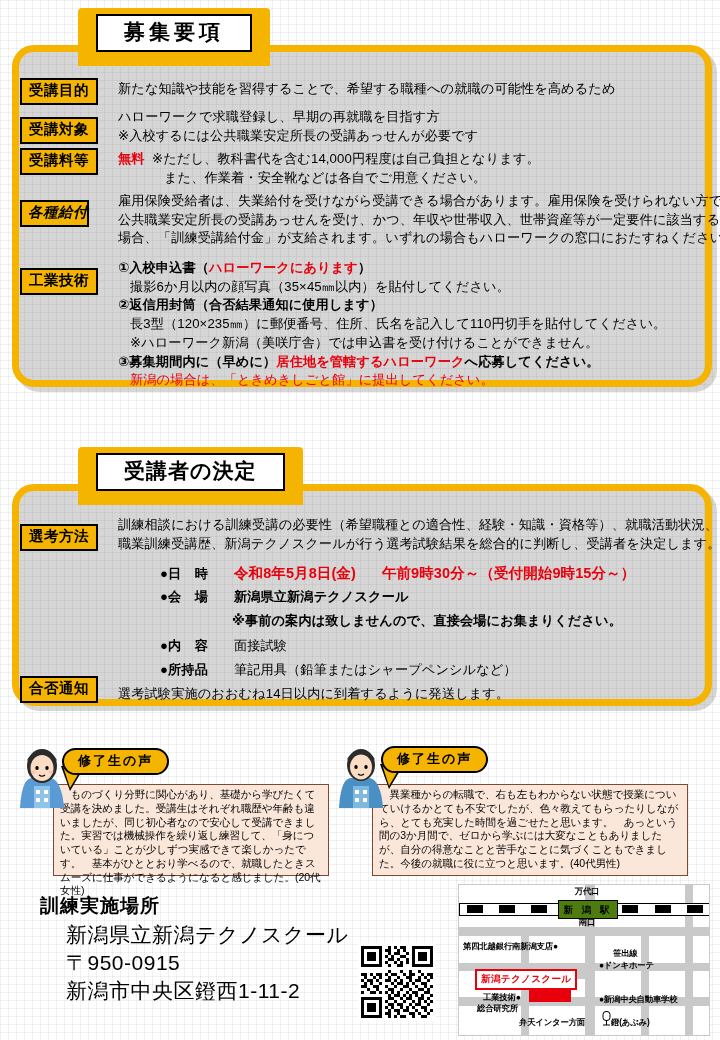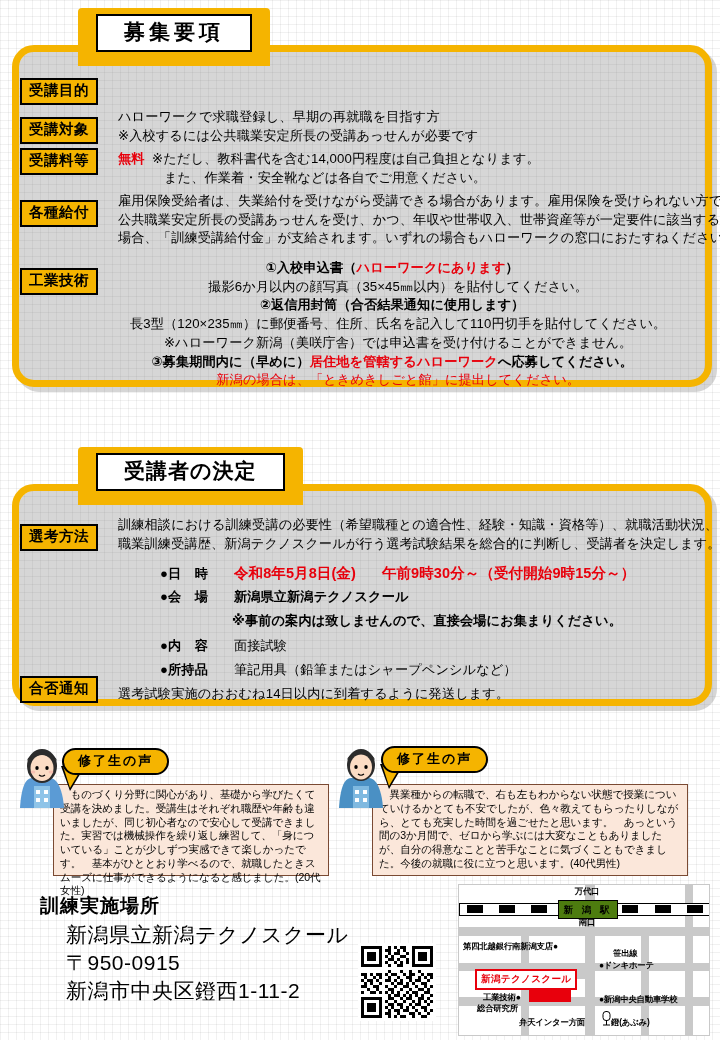--- a/index.html
+++ b/index.html
@@ -185,42 +185,45 @@
   <div class="banner-wrap" style="left:78px;top:8px;">
     <div class="banner">
       <div class="banner-inner">募集要項</div>
     </div>
   </div>
 
   <div class="frame-shadow" style="left:17px;top:50px;width:700px;height:342px;"></div>
   <div class="frame" style="left:12px;top:45px;width:700px;height:342px;"></div>
 
   <div class="keylabel" style="left:20px;top:78px;width:78px;">受講目的</div>
+  <div class="txt" style="left:118px;top:80px;">
+    <span class="row">新たな知識や技能を習得することで、希望する職種への就職の可能性を高めるため</span>
+  </div>
 
   <div class="keylabel" style="left:20px;top:117px;width:78px;">受講対象</div>
   <div class="txt" style="left:118px;top:108px;">
     <span class="row">ハローワークで求職登録し、早期の再就職を目指す方</span>
     <span class="row">※入校するには公共職業安定所長の受講あっせんが必要です</span>
   </div>
 
   <div class="keylabel" style="left:20px;top:148px;width:78px;">受講料等</div>
   <div class="txt" style="left:118px;top:150px;">
     <span class="row"><span class="redb">無料</span>&nbsp;&nbsp;<span>※ただし、教科書代を含む14,000円程度は自己負担となります。</span></span>
     <span class="row" style="padding-left:46px;">また、作業着・安全靴などは各自でご用意ください。</span>
   </div>
 
-  <div class="keylabel" style="left:20px;top:200px;width:78px;">各種給付</div>
+  <div class="keylabel" style="left:20px;top:200px;width:69px;font-style:italic;">各種給付</div>
   <div class="txt" style="left:118px;top:192px;">
     <span class="row">雇用保険受給者は、失業給付を受けながら受講できる場合があります。雇用保険を受けられない方で</span>
     <span class="row">公共職業安定所長の受講あっせんを受け、かつ、年収や世帯収入、世帯資産等が一定要件に該当する</span>
     <span class="row">場合、「訓練受講給付金」が支給されます。いずれの場合もハローワークの窓口におたすねください。</span>
   </div>
 
   <div class="keylabel" style="left:20px;top:268px;width:78px;">工業技術</div>
-  <div class="txt" style="left:118px;top:259px;text-align:center;">
+  <div class="txt" style="left:118px;top:259px;">
     <span class="row b"><span>①入校申込書（</span><span class="red">ハローワークにあります</span><span>）</span></span>
     <span class="row" style="padding-left:12px;">撮影6か月以内の顔写真（35×45㎜以内）を貼付してください。</span>
     <span class="row b">②返信用封筒（合否結果通知に使用します）</span>
     <span class="row" style="padding-left:12px;">長3型（120×235㎜）に郵便番号、住所、氏名を記入して110円切手を貼付してください。</span>
     <span class="row" style="padding-left:12px;">※ハローワーク新潟（美咲庁舎）では申込書を受け付けることができません。</span>
     <span class="row b"><span>③募集期間内に（早めに）</span><span class="red">居住地を管轄するハローワーク</span><span>へ応募してください。</span></span>
     <span class="row red" style="padding-left:12px;">新潟の場合は、「ときめきしごと館」に提出してください。</span>
   </div>
 
   <div class="banner-wrap" style="left:78px;top:447px;">

